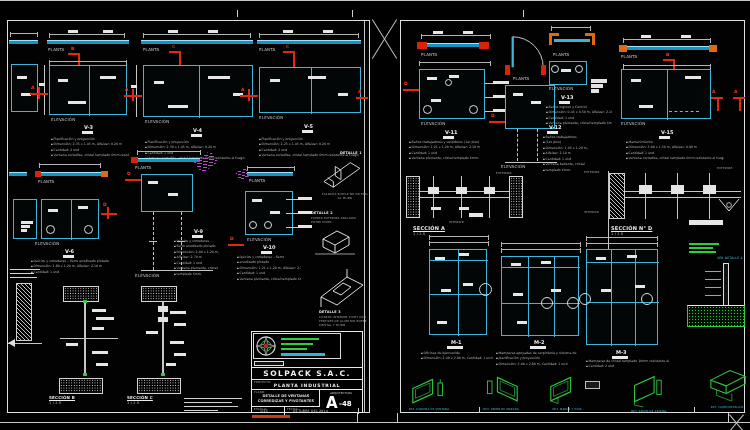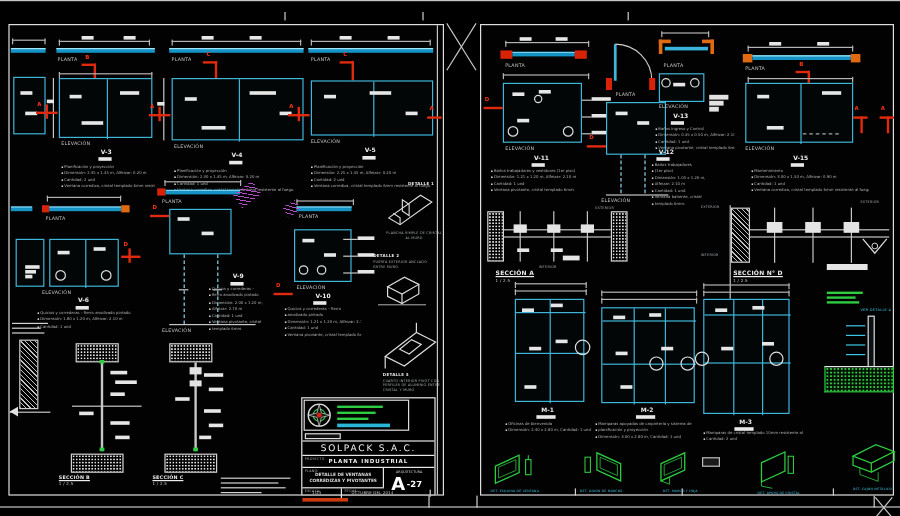--- a/index.html
+++ b/index.html
@@ -350,42 +350,42 @@
           <path d="M12 2 L14 10 L22 12 L14 14 L12 22 L10 14 L2 12 L10 10 Z" fill="#1a1a1a" stroke="#e8e8e8" stroke-width=".6"></path>
           <circle cx="12" cy="12" r="2.2" fill="#d92309"></circle>
         </svg>
         <div class="blk grn" style="left:27px;top:4px;width:38px;height:2px"></div>
         <div class="blk grn" style="left:27px;top:9px;width:32px;height:2px"></div>
         <div class="blk grn" style="left:27px;top:14px;width:26px;height:2px"></div>
         <div class="blk" style="left:27px;top:19px;width:44px;height:3px;background:#2ab8d8"></div>
       </div>
       <div class="tbc" style="left:2px;top:29px;width:30px;height:5px;background:#101010"></div>
       <div class="a" style="left:0;top:35px;width:110px;height:13px;border-top:1px solid #e8e8e8;border-bottom:1px solid #e8e8e8;display:flex;align-items:center;justify-content:center">
-        <span style="color:#f2f2f2;font-size:7.5px;font-weight:normal;letter-spacing:1.5px">SOLPACK  S.A.C.</span>
+        <span style="color:#f2f2f2;font-size:7.5px;font-weight:bold;letter-spacing:1.5px">SOLPACK  S.A.C.</span>
       </div>
       <div class="a" style="left:0;top:48px;width:110px;height:10px;border-bottom:1px solid #e8e8e8">
         <span class="lbl tn" style="left:2px;top:1px">PROYECTO</span>
         <span class="a" style="left:0;top:3px;width:110px;text-align:center;color:#ececec;font-size:4.6px;font-weight:bold;letter-spacing:.8px">PLANTA   INDUSTRIAL</span>
       </div>
       <div class="a" style="left:0;top:58px;width:68px;height:16px;border-right:1px solid #e8e8e8">
         <span class="lbl tn" style="left:2px;top:1px">PLANO:</span>
         <span class="a" style="left:0;top:4px;width:68px;text-align:center;color:#d8d8d8;font-size:3.6px;font-weight:bold">DETALLE DE VENTANAS</span>
         <span class="a" style="left:0;top:9px;width:68px;text-align:center;color:#d8d8d8;font-size:3.6px;font-weight:bold">CORREDIZAS Y PIVOTANTES</span>
       </div>
       <div class="a" style="left:0;top:74px;width:68px;height:8px;border-top:1px solid #e8e8e8">
         <span class="lbl tn" style="left:2px;top:1px">ESCALA:</span>
         <span class="lbl" style="left:8px;top:3px;font-size:3.2px">1/25</span>
         <span class="a" style="left:32px;top:0;width:1px;height:8px;background:#e8e8e8"></span>
         <span class="lbl tn" style="left:35px;top:1px">FECHA:</span>
         <span class="lbl" style="left:41px;top:3px;font-size:3.2px">OCTUBRE DEL 2014</span>
       </div>
       <div class="a" style="left:68px;top:58px;width:42px;height:24px">
         <span class="a" style="left:0;top:1px;width:42px;text-align:center;color:#c9c9c9;font-size:2.8px">ARQUITECTURA</span>
         <span class="a" style="left:6px;top:4px;color:#ffffff;font-size:15px;font-weight:bold">A</span>
-        <span class="a" style="left:19px;top:10px;color:#ffffff;font-size:7px;font-weight:bold">-27</span>
+        <span class="a" style="left:19px;top:10px;color:#ffffff;font-size:7px;font-weight:bold">-48</span>
       </div>
     </div>
     <div class="tick" style="left:350px;top:387px;width:1px;height:6px"></div>
   </div>
 
   <div class="sheet" style="left:400px;top:20px;width:345px;height:393px">
 
     <div>
       <div class="dim" style="left:20px;top:14px;width:70px"></div>
       <i class="tag" style="left:32px;top:10px"></i>

